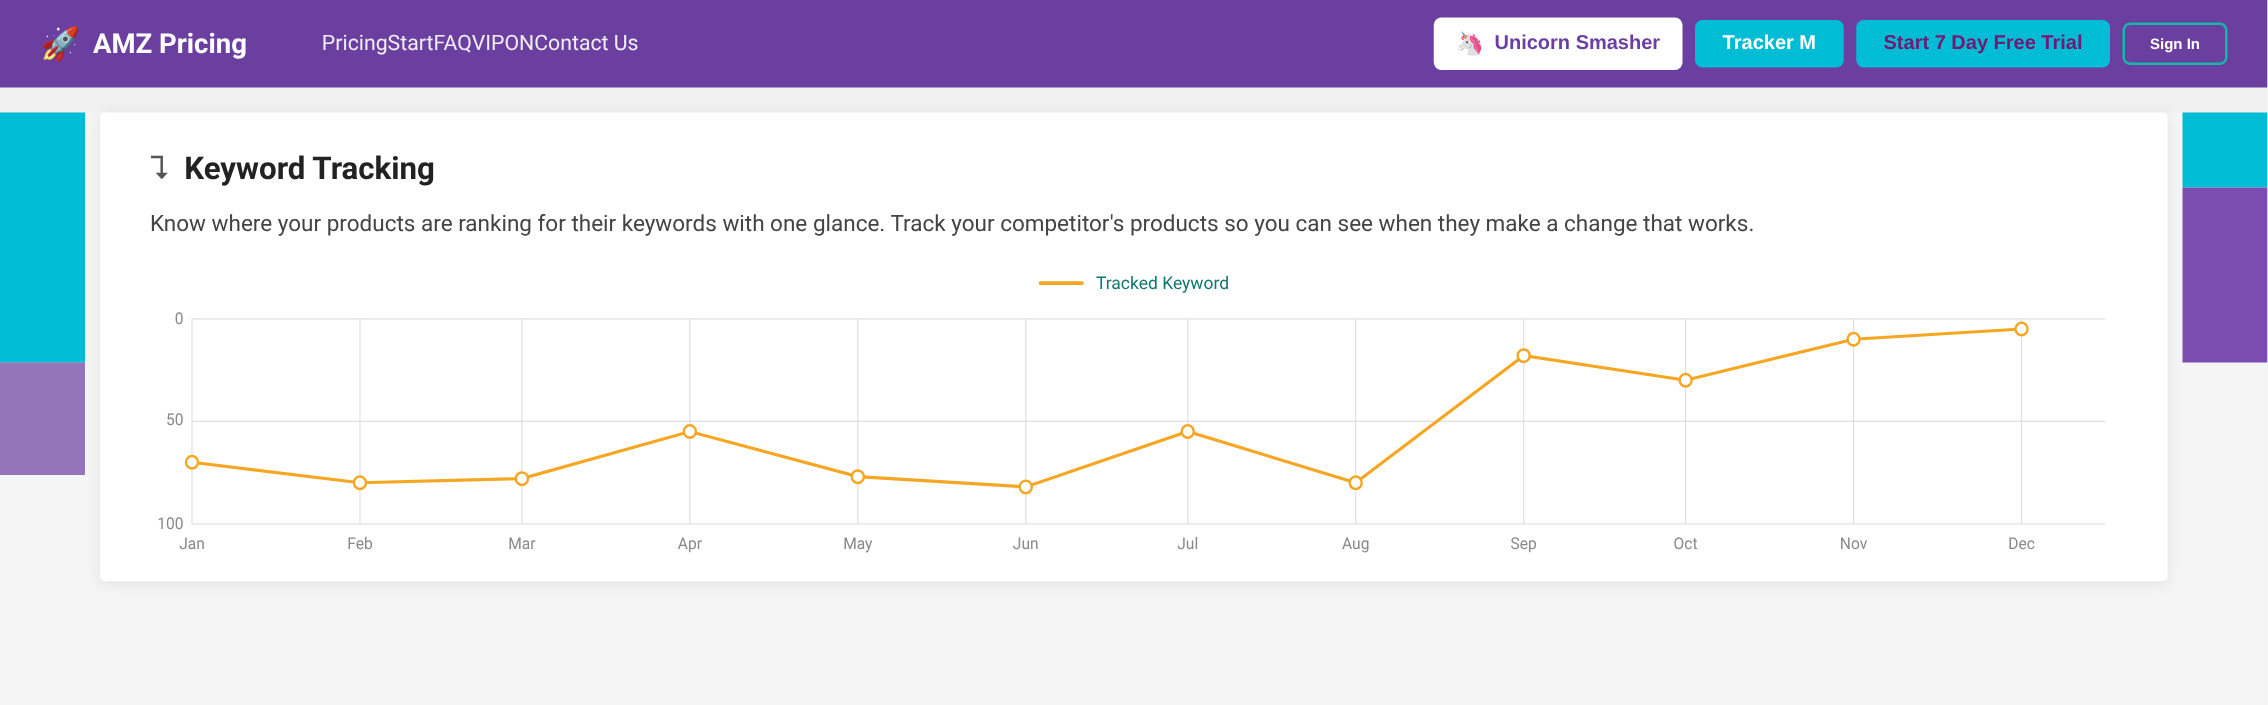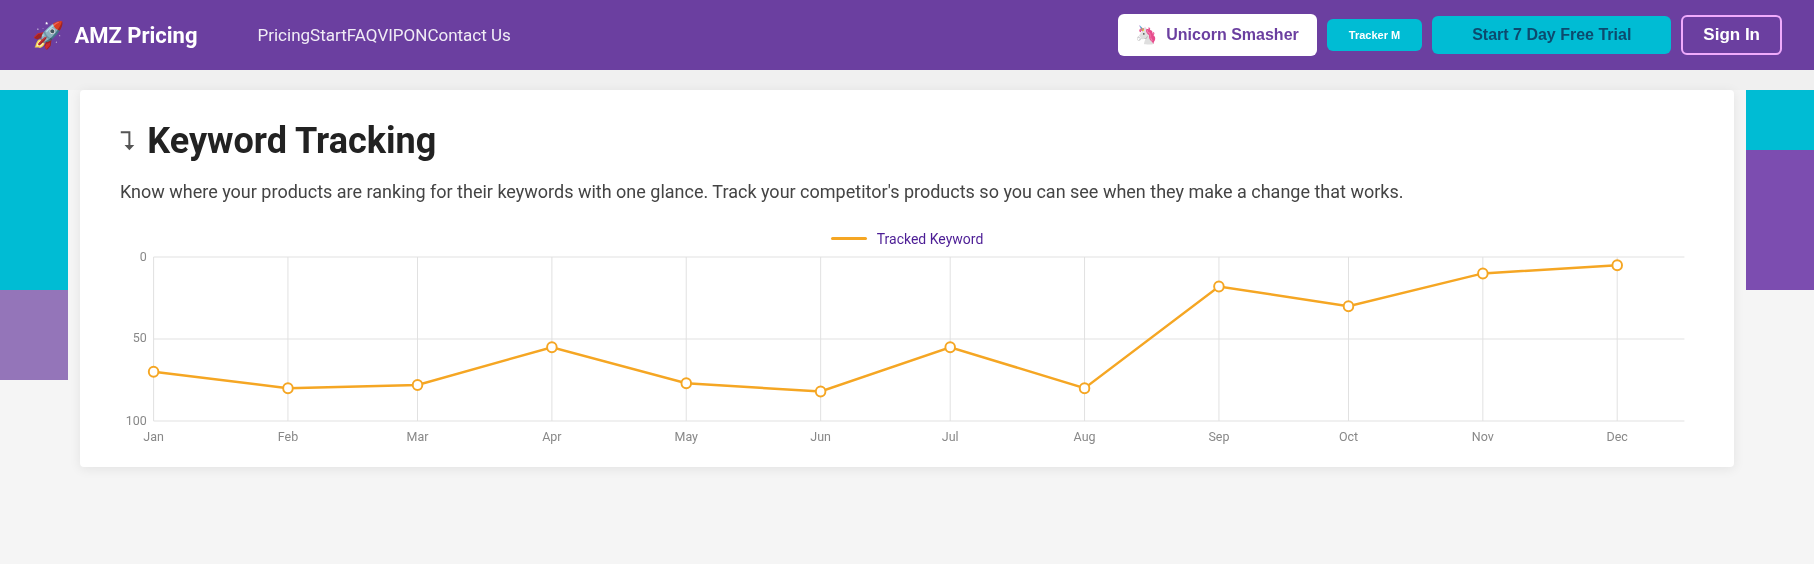--- a/index.html
+++ b/index.html
@@ -52,43 +52,43 @@
       font-weight: 600;
       cursor: pointer;
       margin-right: 10px;
     }
     .tracker-m-btn {
       background: #00BCD4;
       color: white;
       border: none;
       border-radius: 6px;
       padding: 10px 22px;
-      font-size: 11px;
-      font-weight: 600;
-      cursor: pointer;
-      margin-right: 10px;
-    }
-    .trial-btn {
-      background: #00BCD4;
-      color: #0c4a6e;
-      border: none;
-      border-radius: 6px;
-      padding: 10px 40px;
       font-size: 16px;
       font-weight: 600;
       cursor: pointer;
       margin-right: 10px;
     }
+    .trial-btn {
+      background: #00BCD4;
+      color: #701a75;
+      border: none;
+      border-radius: 6px;
+      padding: 10px 22px;
+      font-size: 16px;
+      font-weight: 600;
+      cursor: pointer;
+      margin-right: 10px;
+    }
     .signin-btn {
       background: transparent;
       color: white;
-      border: 2px solid #f0abfc;
+      border: 2px solid #14b8a6;
       border-radius: 6px;
       padding: 8px 20px;
-      font-size: 17px;
+      font-size: 12px;
       font-weight: 600;
       cursor: pointer;
     }
 
     
     .bg-wrapper {
       position: relative;
       background: #f5f5f5;
       min-height: 494px;
     }
@@ -145,21 +145,21 @@
       display: flex;
       align-items: center;
       gap: 12px;
       margin-bottom: 16px;
     }
     .chart-icon {
       font-size: 26px;
       color: #555;
     }
     .section-title {
-      font-size: 36px;
+      font-size: 25px;
       font-weight: 700;
       color: #222;
     }
     .section-desc {
       font-size: 18px;
       color: #444;
       line-height: 1.6;
       margin-bottom: 24px;
       max-width: 1300px;
     }
@@ -168,23 +168,23 @@
     .chart-container {
       position: relative;
       width: 100%;
       height: 200px;
     }
     .chart-legend {
       display: flex;
       align-items: center;
       justify-content: center;
       gap: 10px;
-      margin-bottom: 0;
+      margin-bottom: 10px;
       font-size: 14px;
-      color: #4c1d95;
+      color: #0f766e;
     }
     .legend-line {
       width: 36px;
       height: 3px;
       background: #F5A623;
       border-radius: 2px;
     }
     svg.chart-svg {
       width: 100%;
       height: 100%;

